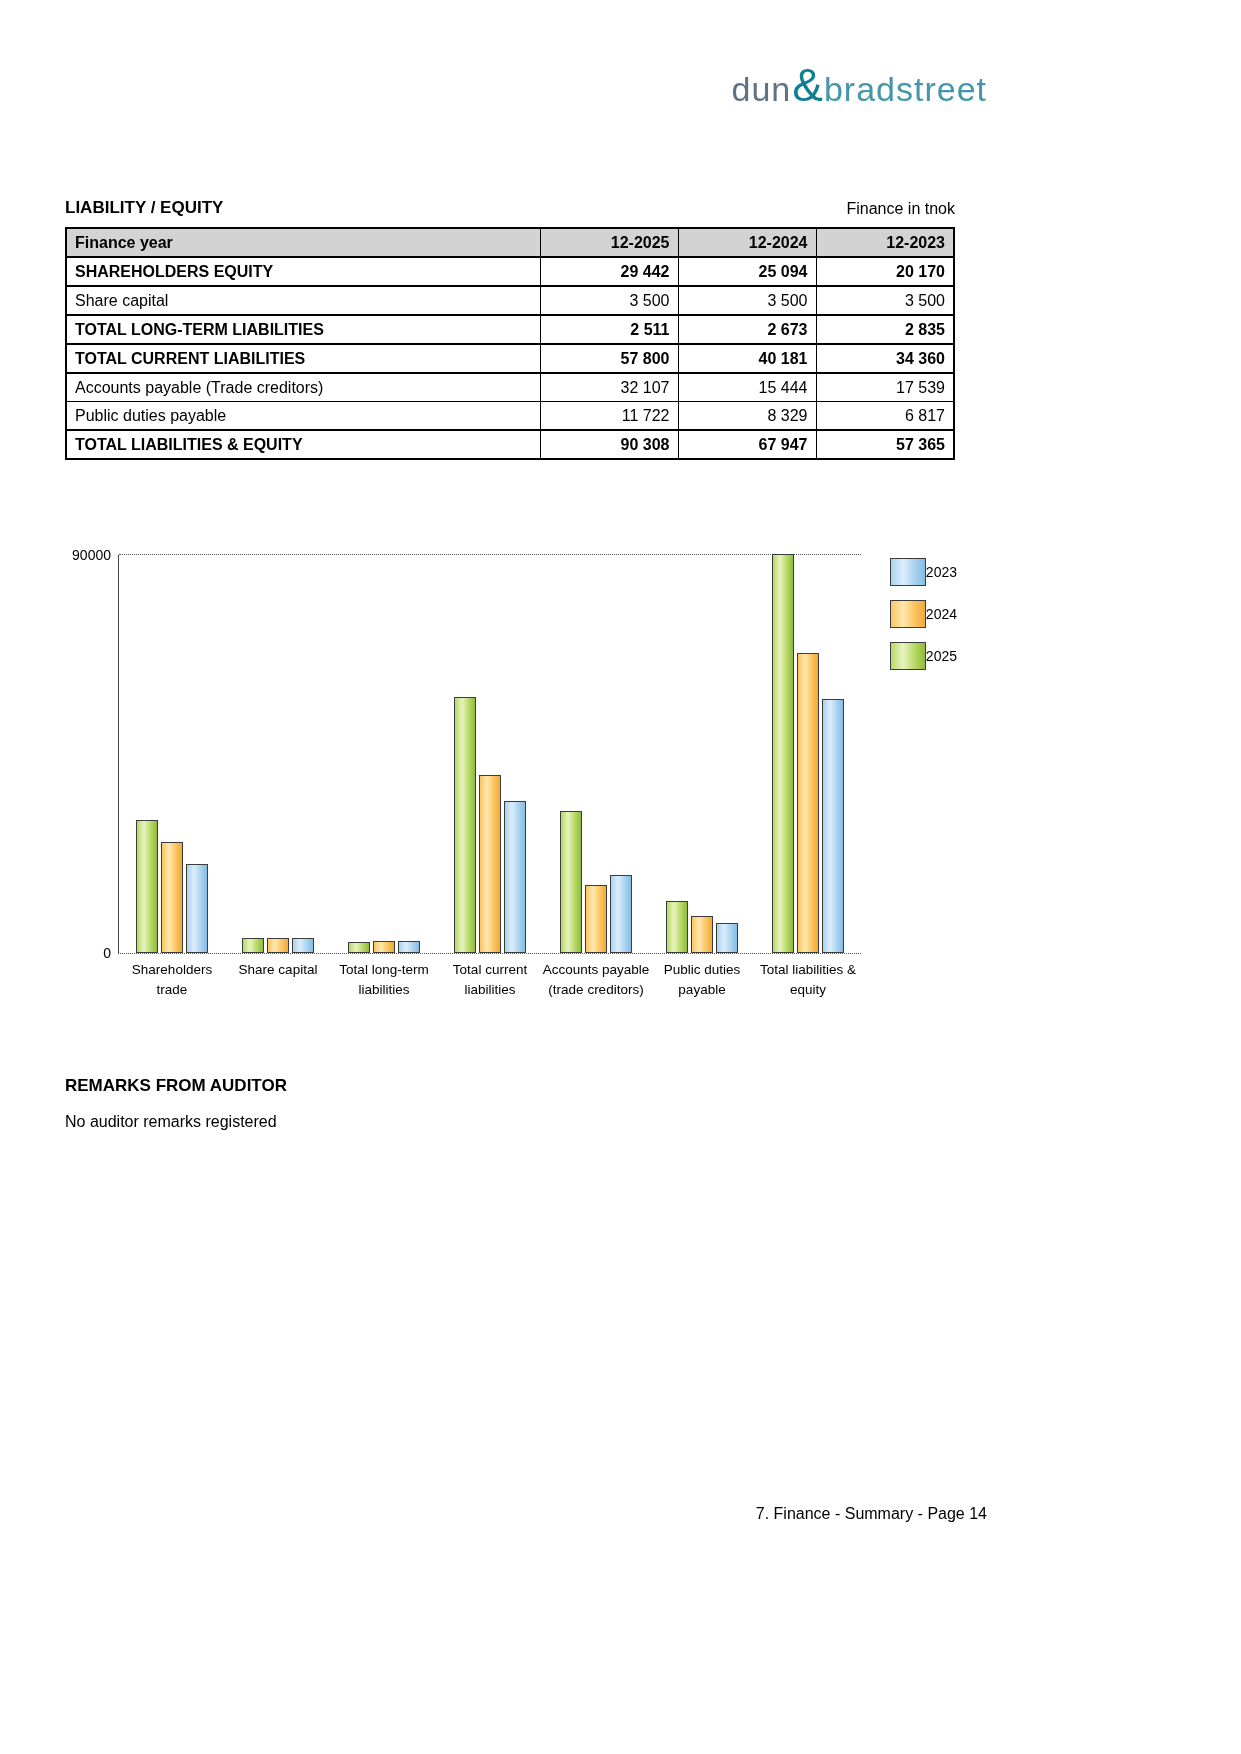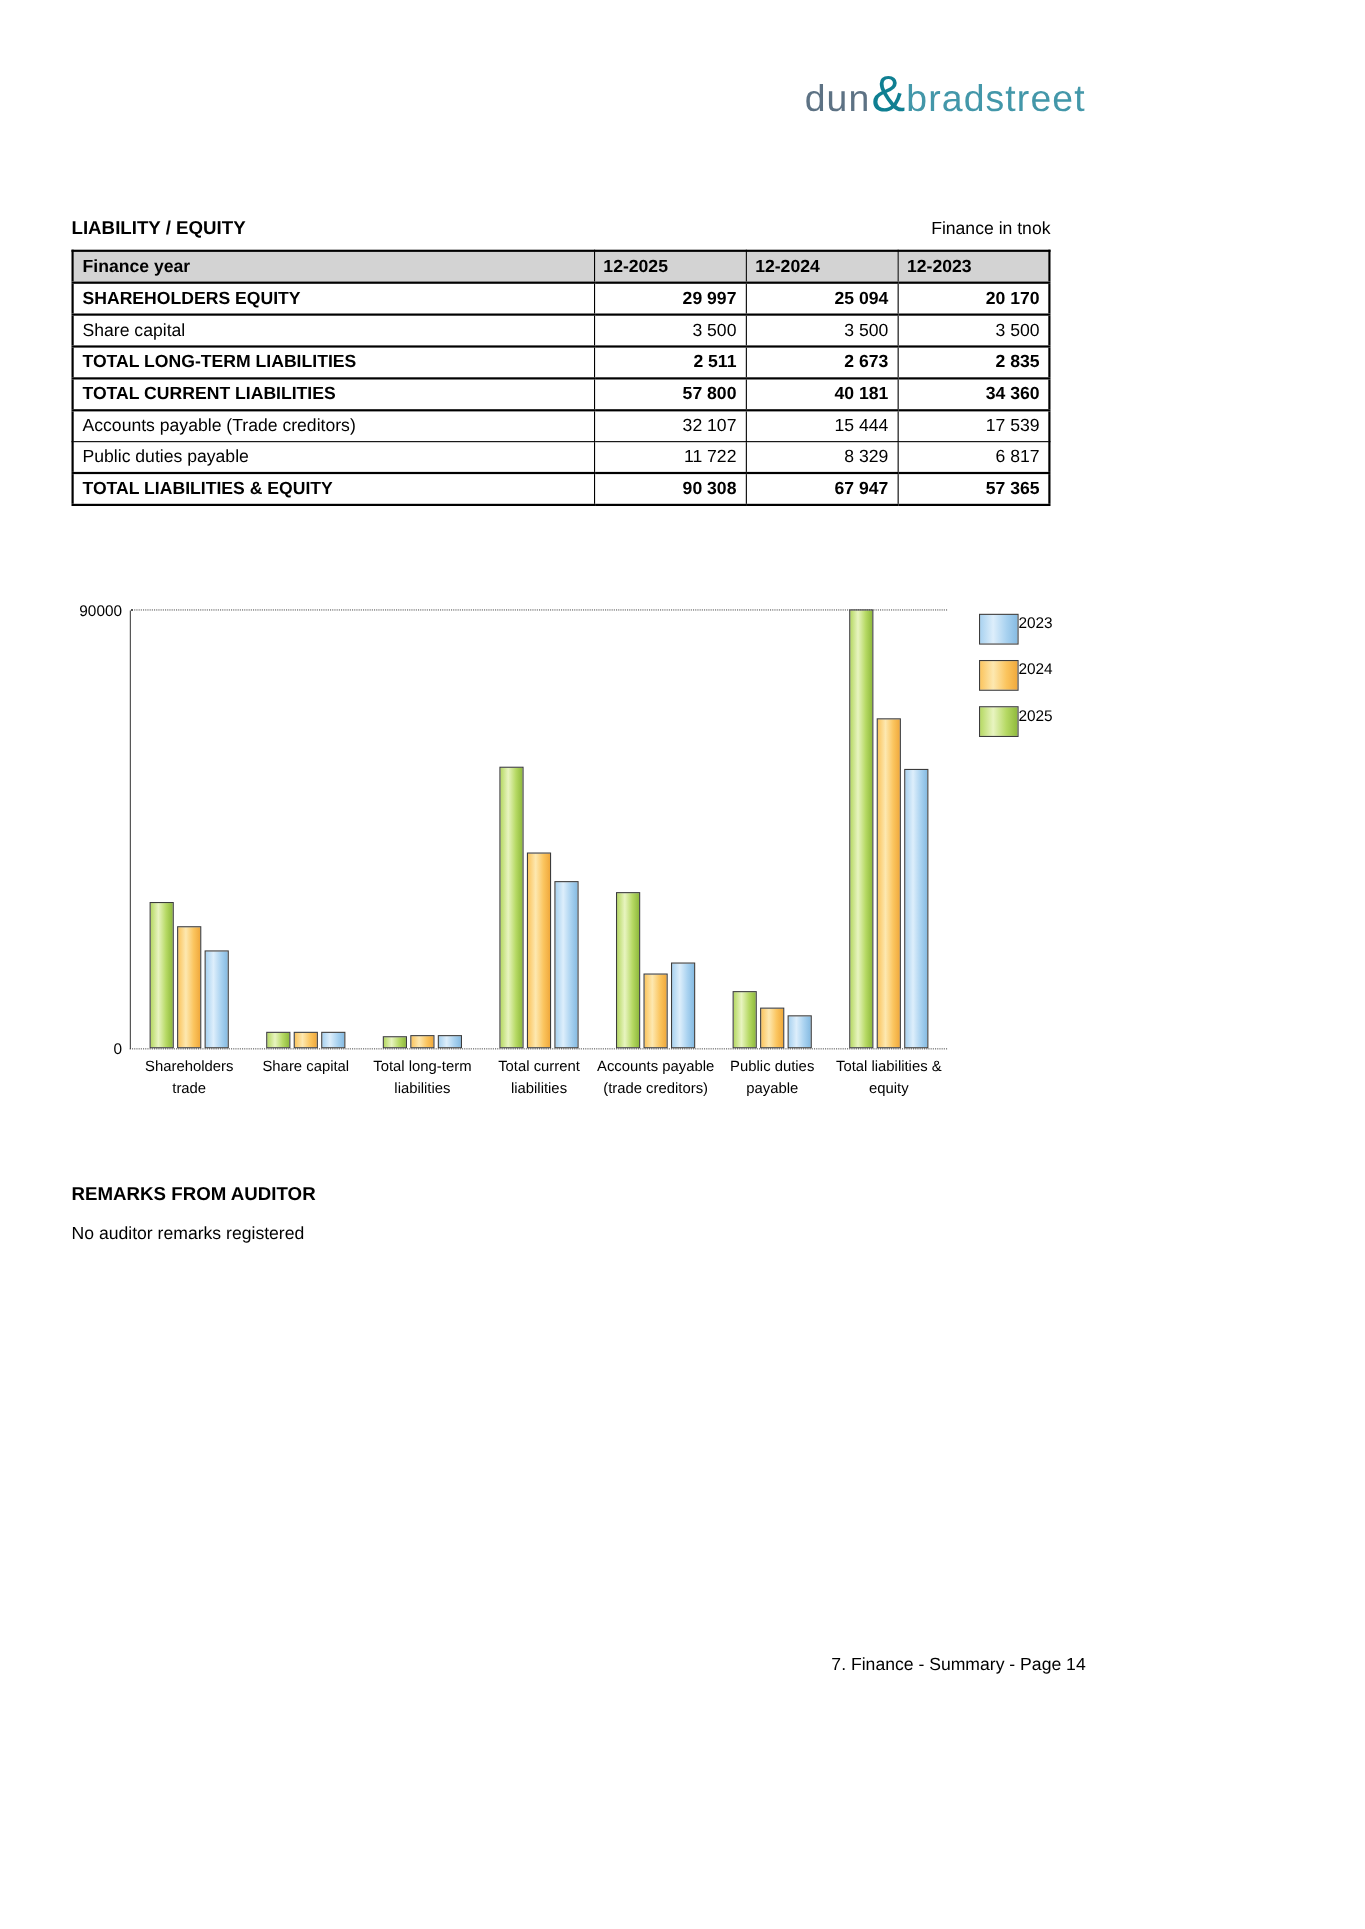--- a/index.html
+++ b/index.html
@@ -23,39 +23,39 @@
   
   .doc-header{position:absolute;top:198px;left:65px;width:890px;display:flex;justify-content:space-between;align-items:flex-end;}
   .doc-title{font-weight:bold;font-size:17px;}
   .figures-note{font-size:16px;}
 
   
   .fin-table{position:absolute;top:227px;left:65px;width:890px;border-collapse:collapse;font-size:16px;border:2px solid #000;table-layout:fixed;}
   .fin-table col.c-label{width:474px;}
   .fin-table col.c-num{width:138px;}
   .fin-table th,.fin-table td{border:1px solid #000;padding:2px 8px;height:23px;overflow:hidden;white-space:nowrap;}
-  .fin-table th{background:#d3d3d3;text-align:left;font-weight:bold;}
+  .fin-table th{background:#d3d3d3;text-align:right;font-weight:bold;}
   .fin-table th:first-child{text-align:left;}
   .fin-table td{text-align:right;}
   .fin-table td:first-child{text-align:left;}
   .fin-table tr.bold td{font-weight:bold;border-top-width:2px;border-bottom-width:2px;}
 
   
   .chart{position:absolute;top:545px;left:65px;width:892px;height:470px;}
   .ytick{position:absolute;left:0;width:46px;text-align:right;font-size:14px;}
   .ytick-top{top:2px;}
   .ytick-zero{top:400px;}
   .plot{position:absolute;left:53px;top:10px;width:742px;height:398px;border-left:1px solid #444;border-bottom:1px dotted #555;}
   .grid-top{position:absolute;left:0;top:-1px;width:100%;border-top:1px dotted #555;}
   .groups{display:flex;height:100%;}
   .group{flex:1;position:relative;display:flex;align-items:flex-end;justify-content:center;gap:3px;height:100%;}
   .bar{width:22px;border:1px solid #3c3c3c;box-sizing:border-box;}
   .cat-label{position:absolute;top:100%;margin-top:7px;width:130%;left:-15%;text-align:center;font-size:13.5px;line-height:1.5;white-space:pre-line;}
   .legend{position:absolute;right:0;top:13px;display:flex;flex-direction:column;gap:14px;}
-  .legend-item{display:flex;gap:0;}
+  .legend-item{display:flex;align-items:center;gap:0;}
   .legend-swatch{display:inline-block;width:36px;height:28px;border:1px solid #3c3c3c;box-sizing:border-box;}
   .legend-label{font-size:14px;}
 
   
   .remarks{position:absolute;top:1076px;left:65px;}
   .remarks-title{font-weight:bold;font-size:17px;margin:0 0 17px 0;}
   .remarks-body{font-size:16px;}
 
   
   .footer{position:absolute;top:1505px;right:286px;font-size:16px;text-align:right;}
@@ -87,21 +87,21 @@
       <tr>
         <th>Finance year</th>
         <th>12-2025</th>
         <th>12-2024</th>
         <th>12-2023</th>
       </tr>
     </thead>
     <tbody>
         <tr class="bold">
           <td>SHAREHOLDERS EQUITY</td>
-          <td>29 997</td>
+          <td>29 442</td>
           <td>25 094</td>
           <td>20 170</td>
         </tr>
         <tr class="">
           <td>Share capital</td>
           <td>3 500</td>
           <td>3 500</td>
           <td>3 500</td>
         </tr>
         <tr class="bold">

